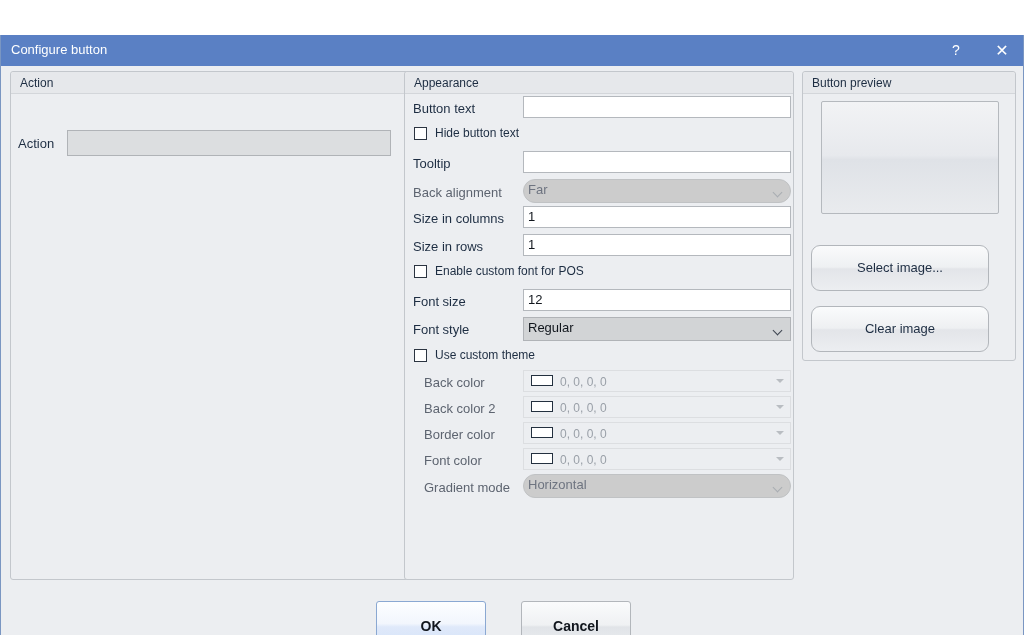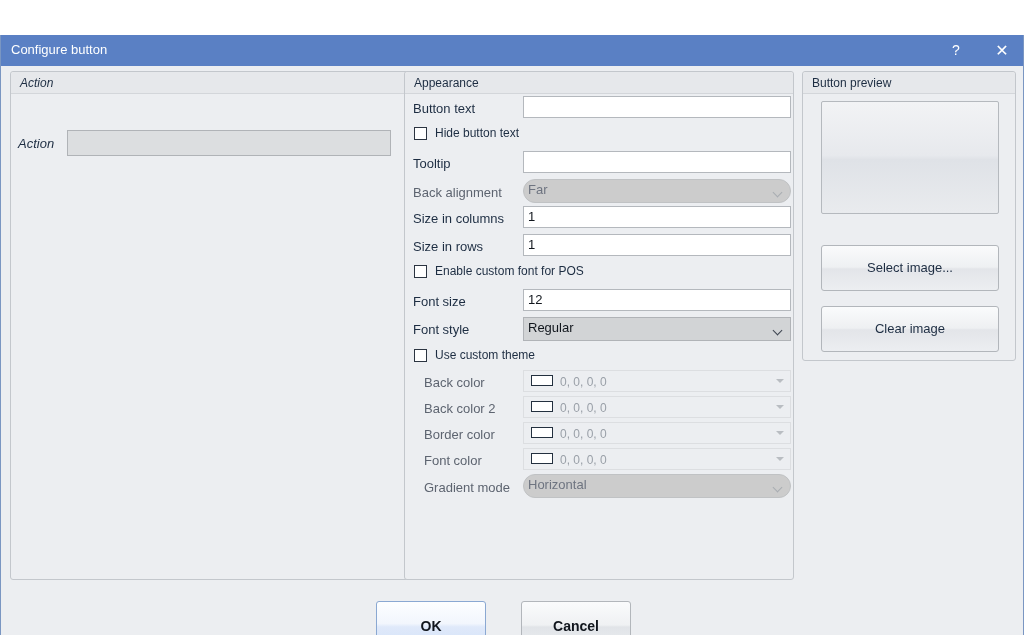--- a/index.html
+++ b/index.html
@@ -72,21 +72,21 @@
     border-radius: 3px 3px 0 0;
   }
   .group-title {
     position: absolute;
     left: 9px;
     top: 4px;
     font-size: 12px;
     color: #1d2d42;
     white-space: nowrap;
   }
-  #group-action  { left: 9px;   top: 36px;  width: 424px; height: 509px; font-style: italic; }
+  #group-action  { left: 9px;   top: 36px;  width: 424px; height: 509px; }
   #group-appear  { left: 403px; top: 36px;  width: 390px; height: 509px; }
   #group-preview { left: 801px; top: 36px;  width: 214px; height: 290px; }
 
   
   .label {
     position: absolute;
     font-size: 13px;
     color: #1d2d42;
     white-space: nowrap;
   }
@@ -203,26 +203,26 @@
     top: 29px;
     width: 178px;
     height: 113px;
     box-sizing: border-box;
     border: 1px solid #b5b9be;
     border-radius: 2px;
     background: linear-gradient(to bottom, #f2f3f5 0%, #e7e9ed 48%, #dfe2e7 52%, #e9ebee 100%);
   }
   .pbtn {
     position: absolute;
-    left: 18px;
+    left: 8px;
     width: 178px;
     height: 46px;
     box-sizing: border-box;
     border: 1px solid #b2b6bb;
-    border-radius: 3px;
+    border-radius: 9px;
     background: linear-gradient(to bottom, #fafbfc 0%, #eef0f2 48%, #e3e5e9 52%, #eceef1 100%);
     font-size: 13px;
     color: #1d2d42;
     text-align: center;
     line-height: 44px;
     cursor: default;
     user-select: none;
   }
   #btn-select-image { top: 173px; }
   #btn-clear-image  { top: 234px; }

